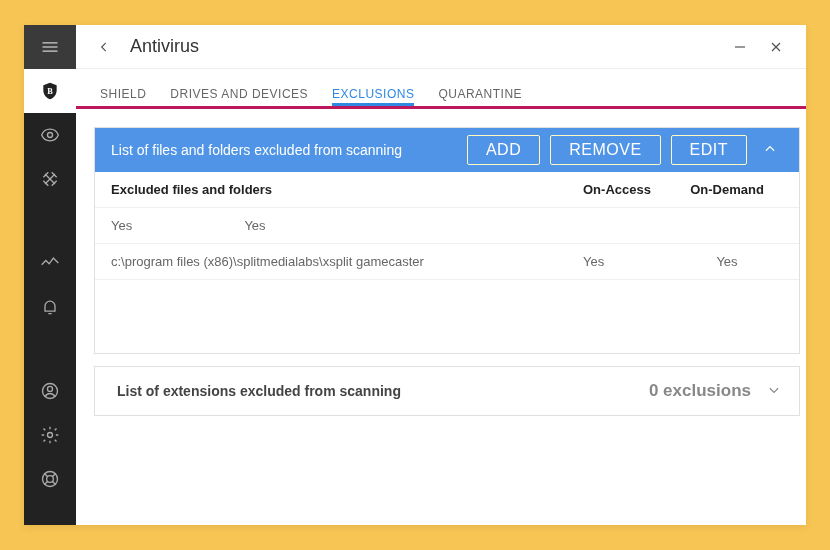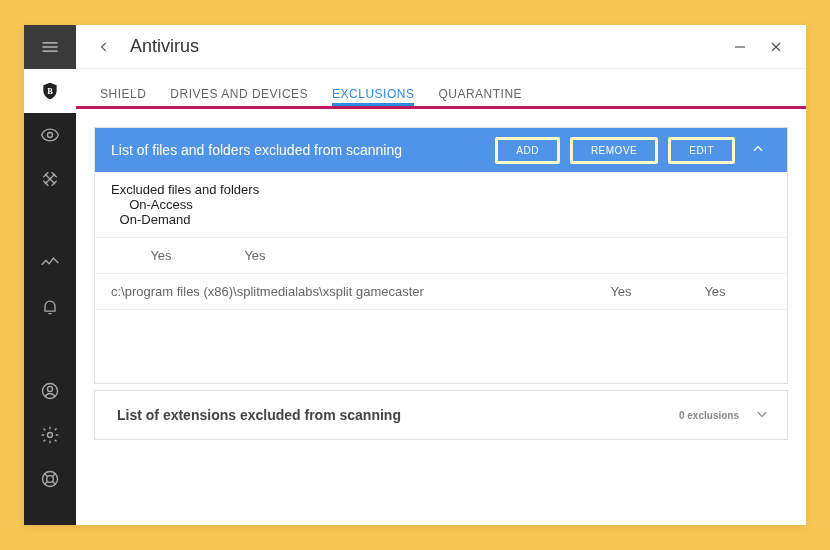--- a/index.html
+++ b/index.html
@@ -108,81 +108,81 @@
       cursor: pointer;
       border-bottom: 3px solid transparent;
       padding-bottom: 2px;
     }
     .tab.active {
       color: #2f89e3;
       border-bottom-color: #2f89e3;
     }
     .content {
       flex: 1;
-      padding: 18px 18px 8px 18px;
+      padding: 18px 6px 8px 18px;
       display: flex;
       flex-direction: column;
-      gap: 6px;
+      gap: 12px;
     }
     .panel {
       border: 1px solid #e0e0e0;
       background: #fff;
     }
     .panel-header {
       background: #4f94e6;
       color: #fff;
       height: 44px;
       display: flex;
       align-items: center;
       padding: 0 16px;
       font-size: 14px;
       gap: 10px;
     }
     .panel-header-title { flex: 1; }
     .panel-btn {
-      border: 3px solid #fef9c3;
+      border: 1px solid #fef9c3;
       background: transparent;
       color: #fff;
-      font-size: 10px;
+      font-size: 16px;
       letter-spacing: 0.5px;
       padding: 5px 18px;
       cursor: pointer;
       border-radius: 2px;
     }
     .panel-header .chev {
       width: 26px;
       text-align: center;
       cursor: pointer;
     }
     .table {
       width: 100%;
     }
     .table-head, .table-row {
       display: flex;
       padding: 10px 16px;
       font-size: 13px;
       border-bottom: 1px solid #f0f0f0;
     }
-    .table-head { font-weight: 400; color: #222; flex-direction: column; }
+    .table-head { font-weight: 700; color: #222; }
     .table-row { color: #666; }
     .col-path { flex: 1; }
-    .col-acc, .col-dem { width: 100px; text-align: center; }
+    .col-acc, .col-dem { width: 100px; text-align: left; }
     .col-dem { text-align: center; padding-right: 12px; }
     .table-body { min-height: 145px; }
     .panel2-row {
       display: flex;
       align-items: center;
       height: 48px;
       padding: 0 18px 0 22px;
       font-size: 14px;
       color: #444;
       font-weight: bold;
     }
     .panel2-title { flex: 1; }
-    .panel2-count { color: #888; font-size: 10px; margin-right: 16px; }
+    .panel2-count { color: #888; font-size: 17px; margin-right: 16px; }
     .panel2-chev { color: #888; cursor: pointer; }
   </style>
 </head>
 <body>
 
 <div class="window">
   <div class="sidebar">
     <div class="sidebar-top">
       <svg viewBox="0 0 24 24" fill="none" stroke="#aaa" stroke-width="2">
           <line x1="3" y1="7" x2="21" y2="7"></line>

